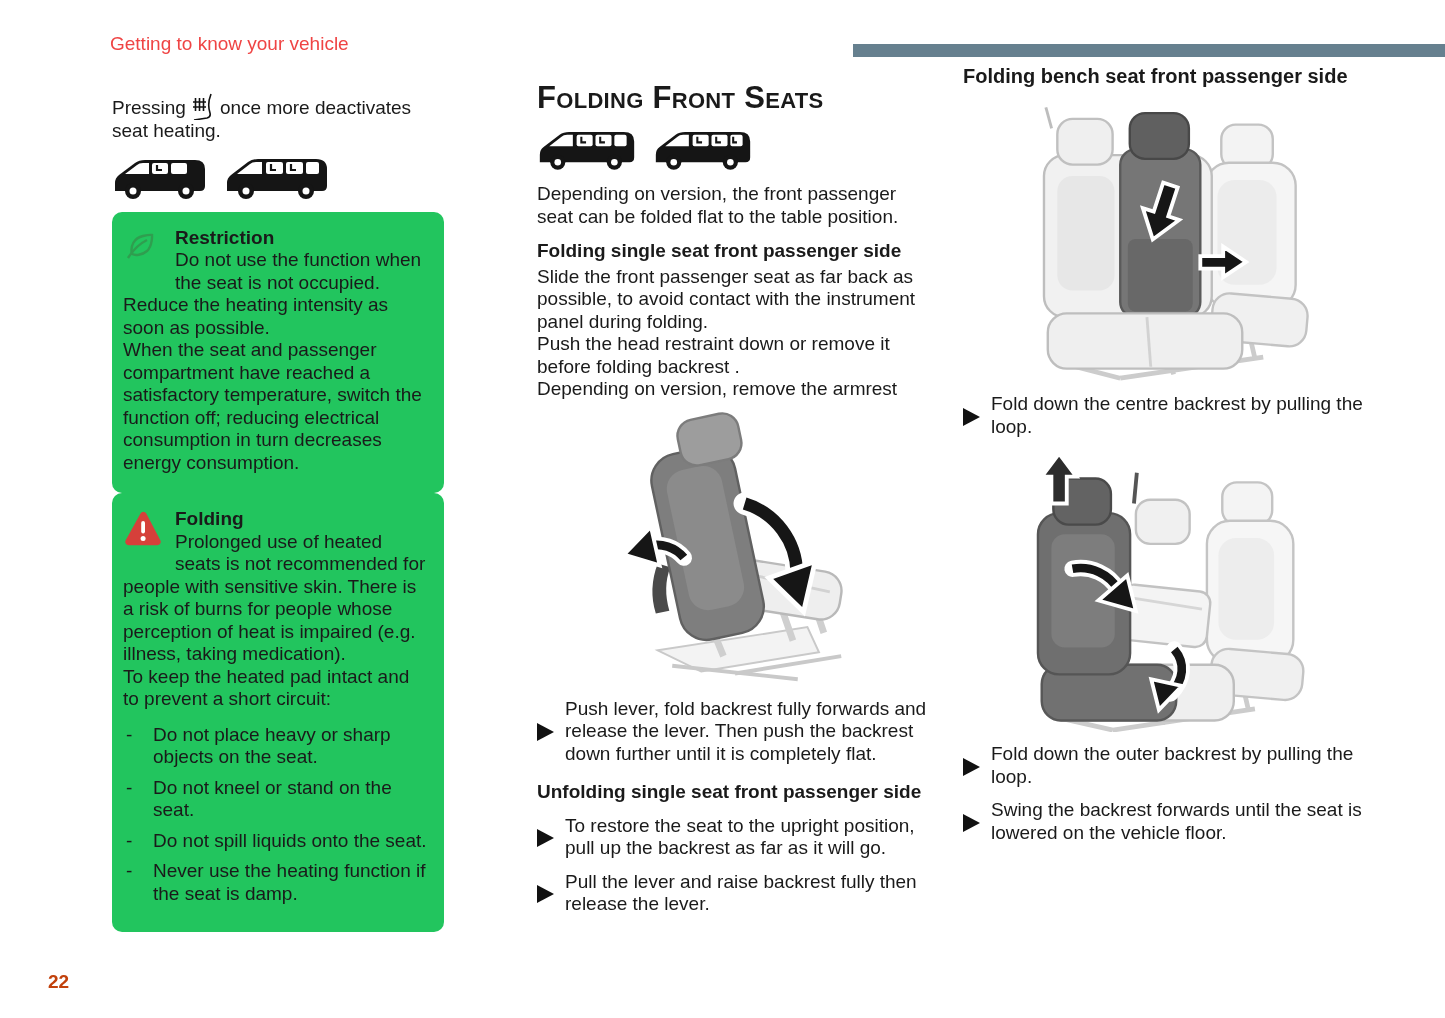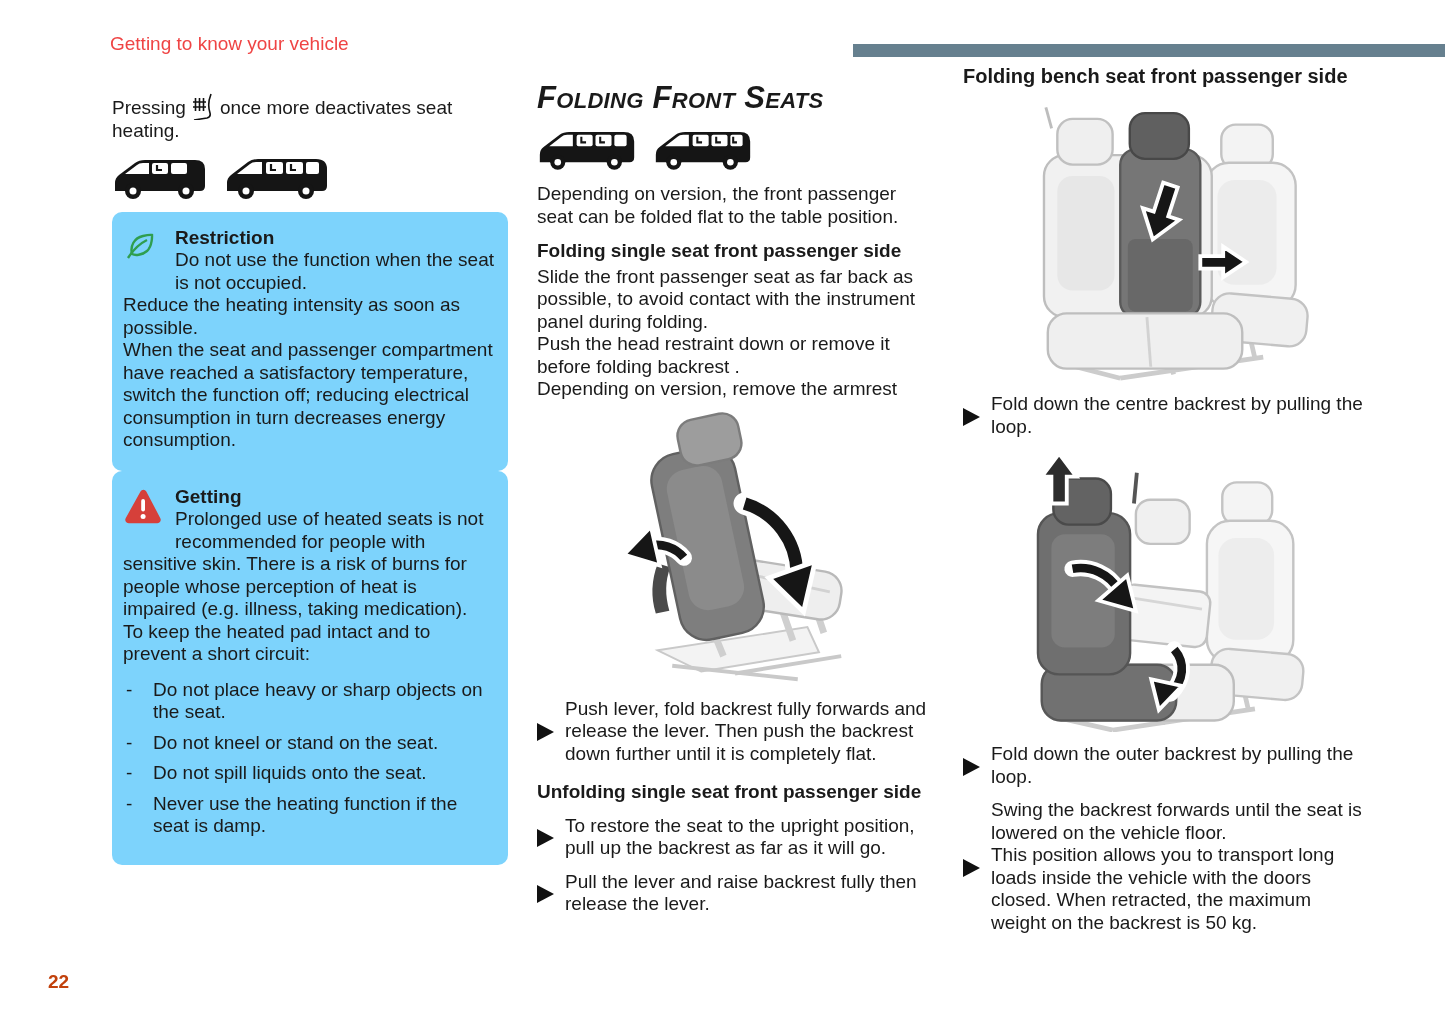--- a/index.html
+++ b/index.html
@@ -6,36 +6,36 @@
   body{
     width:1445px;height:1018px;position:relative;background:#ffffff;
     font-family:"Liberation Sans","DejaVu Sans",sans-serif;
     color:#1a1a1a;font-size:19px;line-height:22.5px;overflow:hidden;
   }
   .page-header{position:absolute;left:110px;top:33px;font-size:19px;color:#ef4444;}
   .accent-bar{position:absolute;left:853px;top:44px;width:592px;height:13px;background:#66808f;}
   .page-number{position:absolute;left:48px;top:971px;font-weight:bold;color:#c2410c;font-size:19px;}
 
   .col{position:absolute;}
-  #col-left{left:112px;top:92px;width:396px;}
+  #col-left{left:112px;top:92px;width:332px;}
   #col-mid{left:537px;top:82px;width:396px;}
   #col-right{left:963px;top:64px;width:400px;}
 
   .inline-icon{display:inline-block;vertical-align:-6px;margin:0 4px;}
   .vans-row{display:flex;gap:16px;align-items:flex-end;margin:10px 0 12px 0;}
 
-  .gray-box{background:#7dd3fc;border-radius:10px;padding:15px 14px 19px 11px;}
+  .gray-box{background:#22c55e;border-radius:10px;padding:15px 14px 19px 11px;}
   .box-float{float:left;width:52px;height:46px;display:flex;align-items:flex-start;justify-content:flex-start;padding-top:2px;box-sizing:border-box;}
   .box-title{font-weight:bold;}
   .box-line{margin:0;}
   .dash-list{margin:13px 0 0 0;padding:0;list-style:none;}
   .dash-list li{position:relative;padding-left:30px;margin-bottom:8px;}
   .dash-list li::before{content:"-";position:absolute;left:3px;top:0;}
 
-  .mid-title{font-variant-caps:small-caps;font-weight:800;font-size:31px;line-height:32px;letter-spacing:.3px;font-style:italic;}
+  .mid-title{font-variant-caps:small-caps;font-weight:800;font-size:31px;line-height:32px;letter-spacing:.3px;}
   .subhead{font-weight:bold;margin:12px 0 3px 0;}
   .right-head{font-weight:bold;font-size:20px;line-height:24px;}
 
   .arrow-item{display:flex;gap:11px;margin-top:11px;align-items:center;}
   .tri{flex:0 0 auto;width:0;height:0;border-left:17px solid #111;border-top:9px solid transparent;border-bottom:9px solid transparent;margin-top:2px;}
   .arrow-item .txt > div + div{margin-top:0;}
 
   .illus{display:block;}
   #illus-single{margin:6px auto 0 auto;}
   #illus-bench1{margin:8px 0 0 58px;}
@@ -103,21 +103,21 @@
   </div>
 
   <div class="gray-box">
     <div class="box-float">
       <svg width="40" height="37" viewBox="0 0 40 37">
         <path d="M17.5 3.4 a3.4 3.4 0 0 1 5.8 0 L37.2 30 a3.4 3.4 0 0 1 -2.9 5.2 H5.7 A3.4 3.4 0 0 1 2.8 30 Z" fill="#d6403a"></path>
         <rect x="18.2" y="11" width="3.8" height="12.5" rx="1.9" fill="#fff"></rect>
         <circle cx="20.1" cy="28.6" r="2.5" fill="#fff"></circle>
       </svg>
     </div>
-    <div class="box-title">Getting</div>
+    <div class="box-title">Folding</div>
     <div class="box-line">Prolonged use of heated seats is not recommended for people with sensitive skin. There is a risk of burns for people whose perception of heat is impaired (e.g. illness, taking medication).</div>
     <div class="box-line">To keep the heated pad intact and to prevent a short circuit:</div>
     <ul class="dash-list">
       <li>Do not place heavy or sharp objects on the seat.</li>
       <li>Do not kneel or stand on the seat.</li>
       <li>Do not spill liquids onto the seat.</li>
       <li>Never use the heating function if the seat is damp.</li>
     </ul>
   </div>
 </div>
@@ -262,18 +262,17 @@
   </svg>
 
   <div class="arrow-item">
     <span class="tri"></span>
     <div class="txt">Fold down the outer backrest by pulling the loop.</div>
   </div>
   <div class="arrow-item">
     <span class="tri"></span>
     <div class="txt">
       <div>Swing the backrest forwards until the seat is lowered on the vehicle floor.</div>
-      <div>This position allows you to transport long loads inside the vehicle with the doors closed. When retracted, the maximum weight on the backrest is 50 kg.</div>
     </div>
   </div>
 </div>
 
 <div class="page-number">22</div>
 
 </body></html>

